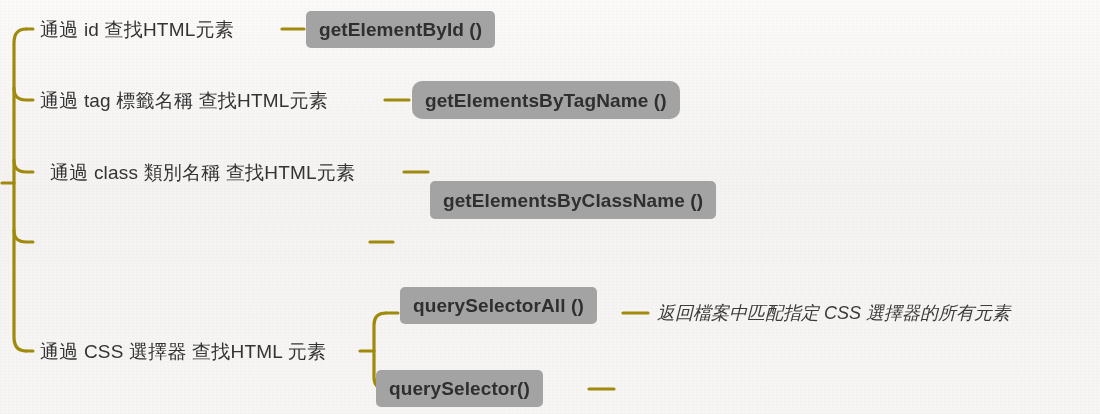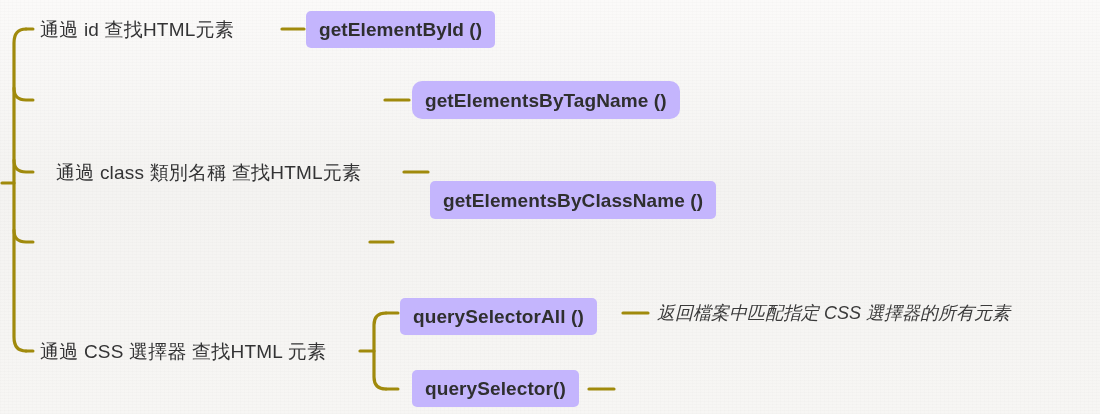--- a/index.html
+++ b/index.html
@@ -37,21 +37,21 @@
   .node-label {
     position: absolute;
     color: #333334;
     font-size: 19px;
     line-height: 1;
     white-space: nowrap;
     letter-spacing: 0.2px;
   }
   .pill {
     position: absolute;
-    background: #c4b5fd;
+    background: #a3a3a3;
     border-radius: 5px;
     color: #2f2f2f;
     font-size: 19px;
     font-weight: bold;
     line-height: 1;
     white-space: nowrap;
     display: flex;
     align-items: center;
     padding: 0 13px;
     box-sizing: border-box;
@@ -93,26 +93,27 @@
     <line x1="386" y1="313" x2="398" y2="313" stroke="#a08a0c" stroke-width="3" stroke-linecap="round"></line>
     <line x1="386" y1="389" x2="398" y2="389" stroke="#a08a0c" stroke-width="3" stroke-linecap="round"></line>
 
     <line x1="623" y1="313" x2="648" y2="313" stroke="#a08a0c" stroke-width="3.2" stroke-linecap="round"></line>
     <line x1="589" y1="389" x2="614" y2="389" stroke="#a08a0c" stroke-width="3.2" stroke-linecap="round"></line>
   </svg>
 
   <div class="node-label" style="left:40px; top:20px;">通過 id 查找HTML元素</div>
   <div class="pill" style="left:306px; top:11px; height:37px;">getElementById ()</div>
 
+  <div class="node-label" style="left:40px; top:91px;">通過 tag 標籤名稱 查找HTML元素</div>
   <div class="pill" style="left:412px; top:81px; height:38px;border-radius:10px;">getElementsByTagName ()</div>
 
-  <div class="node-label" style="left:56px; top:163px;">通過 class 類別名稱 查找HTML元素</div>
+  <div class="node-label" style="left:50px; top:163px;">通過 class 類別名稱 查找HTML元素</div>
   <div class="pill" style="left:430px; top:153px; height:38px;margin-top:28px;">getElementsByClassName ()</div>
 
 
   <div class="node-label" style="left:40px; top:342px;">通過 CSS 選擇器 查找HTML 元素</div>
 
-  <div class="pill" style="left:400px; top:298px; height:37px;">querySelectorAll ()</div>
+  <div class="pill" style="left:400px; top:287px; height:37px;">querySelectorAll ()</div>
   <div class="desc" style="left:657px; top:304px;">返回檔案中匹配指定 CSS 選擇器的所有元素</div>
 
-  <div class="pill" style="left:412px; top:370px; height:37px;">querySelector()</div>
+  <div class="pill" style="left:376px; top:370px; height:37px;">querySelector()</div>
 
 </div>
 
 </body></html>

